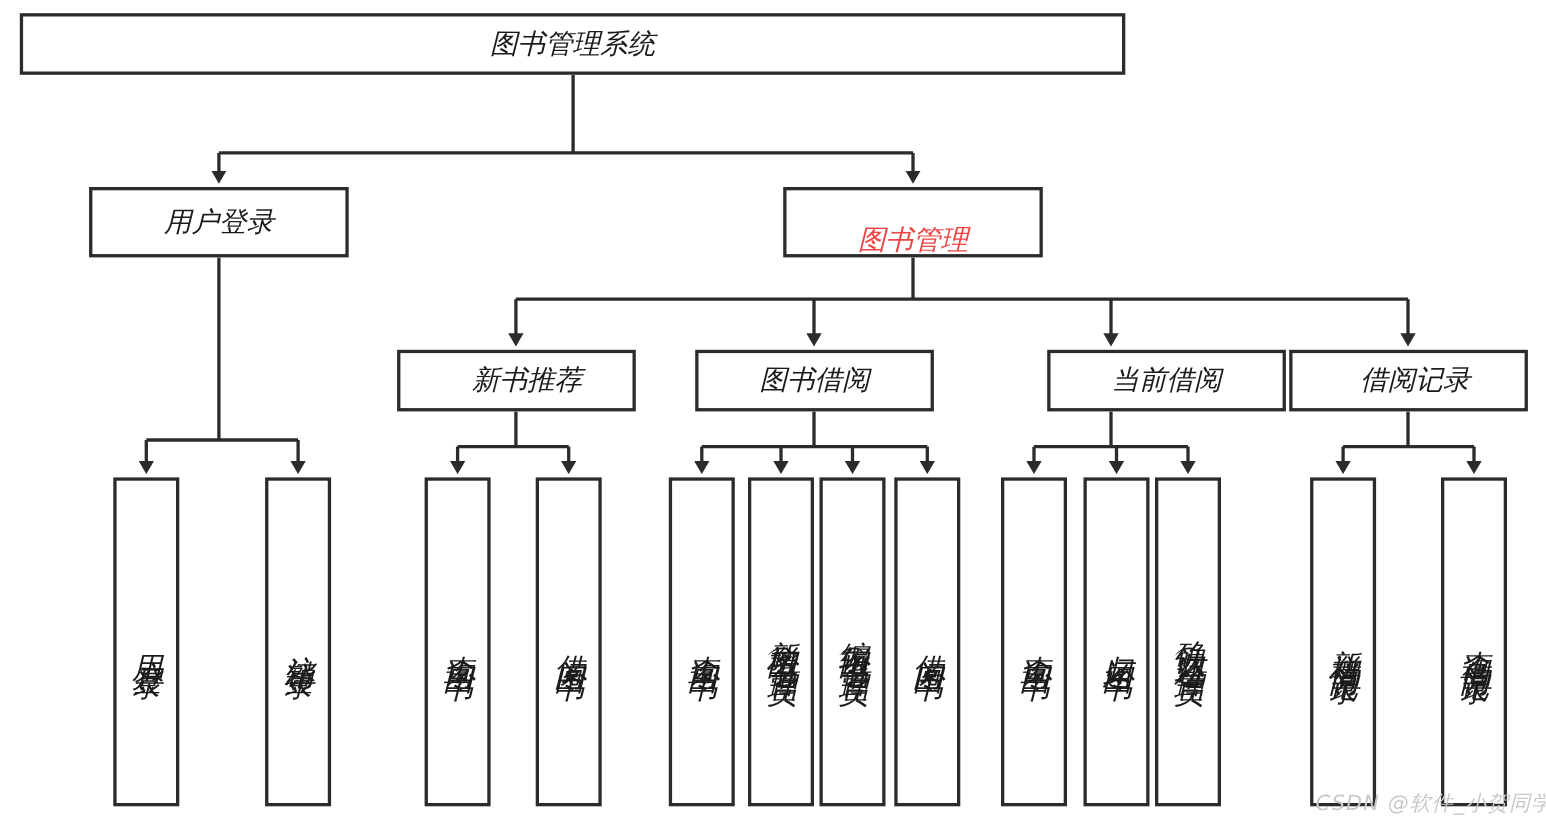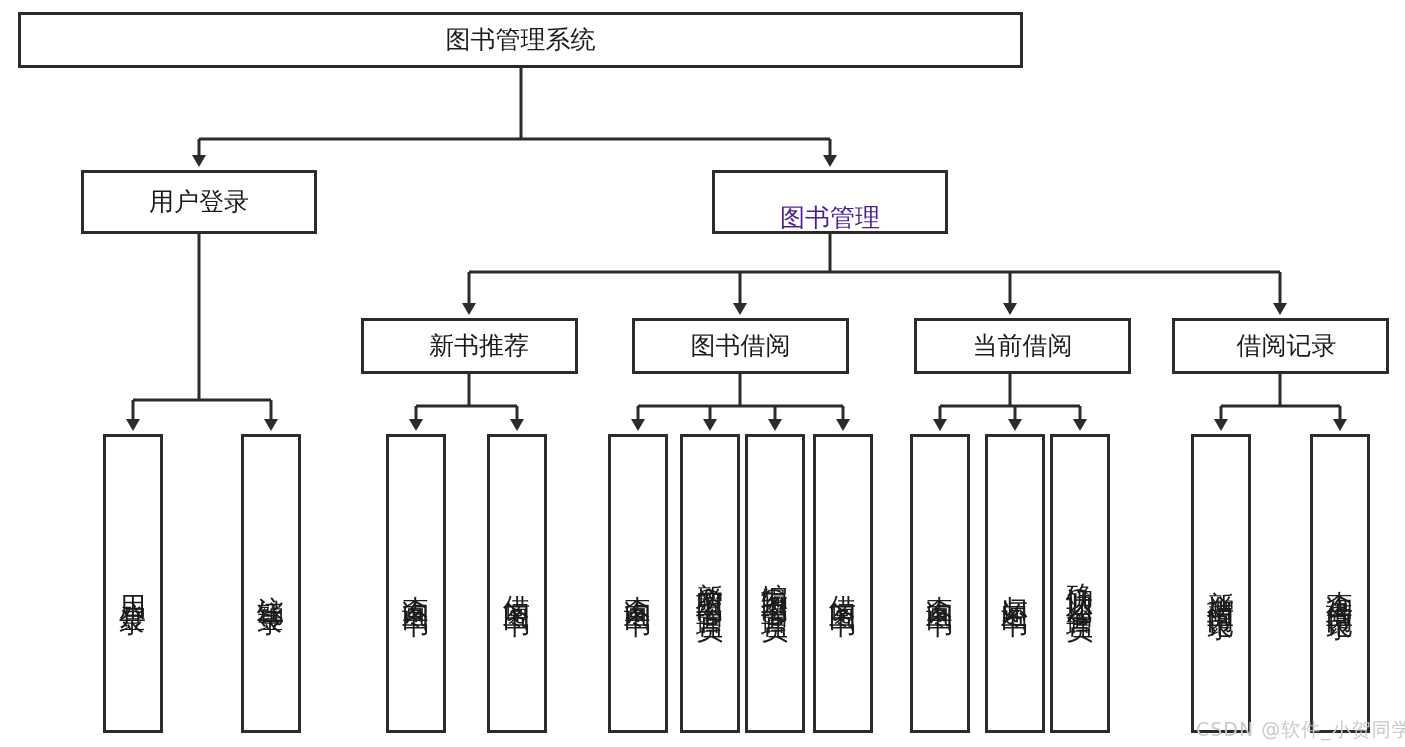--- a/index.html
+++ b/index.html
@@ -1,18 +1,18 @@
 <!DOCTYPE html>
 <html><head>
 <meta charset="utf-8">
 <style>
   html,body{margin:0;padding:0;background:#ffffff;}
   body{width:1405px;height:747px;overflow:hidden;
        font-family:"DejaVu Sans","Liberation Sans",sans-serif;}
-  #stage{position:relative;width:1405px;height:747px;background:#ffffff;}
+  #stage{position:relative;width:1405px;height:747px;background:#ffffff;font-style:italic;}
   svg.lines{position:absolute;left:0;top:0;width:1405px;height:747px;overflow:visible;}
   .node{position:absolute;box-sizing:border-box;background:#ffffff;
         border:3px solid #2b2b2b;display:flex;align-items:center;justify-content:center;}
   .node .lbl{color:#1b1b1b;line-height:1.12;white-space:pre;text-align:center;}
   .h-node .lbl{font-size:25px;}
   .root .lbl{font-size:25px;}
   .leaf{padding:6px 2px;}
   .leaf .lbl{writing-mode:vertical-rl;text-orientation:upright;
              font-size:27px;letter-spacing:5px;line-height:1;}
   .watermark{position:absolute;color:#c9c9c9;font-size:19px;letter-spacing:1px;
@@ -67,29 +67,29 @@
   </svg>
 
   <div id="nodes">
       <div class="node root" style="left: 18px; top: 12px; width: 1005px; height: 56px; border-color: rgb(43, 43, 43); background: rgb(255, 255, 255);">
         <span class="lbl" style="color: rgb(27, 27, 27);">图书管理系统</span>
       </div>
       <div class="node h-node" style="left: 81px; top: 170px; width: 236px; height: 64px; border-color: rgb(43, 43, 43); background: rgb(255, 255, 255);">
         <span class="lbl" style="color: rgb(27, 27, 27);">用户登录</span>
       </div>
       <div class="node h-node" style="left: 712px; top: 170px; width: 236px; height: 64px; border-color: rgb(43, 43, 43); background: rgb(255, 255, 255);">
-        <span class="lbl" style="color: #4c1d95; margin-top: 32px;">图书管理</span>
+        <span class="lbl" style="color: #ef4444; margin-top: 32px;">图书管理</span>
       </div>
       <div class="node h-node" style="left: 361px; top: 318px; width: 217px; height: 56px; border-color: rgb(43, 43, 43); background: rgb(255, 255, 255); padding-left: 19px;">
         <span class="lbl" style="color: rgb(27, 27, 27);">新书推荐</span>
       </div>
       <div class="node h-node" style="left: 632px; top: 318px; width: 217px; height: 56px; border-color: rgb(43, 43, 43); background: rgb(255, 255, 255);">
         <span class="lbl" style="color: rgb(27, 27, 27);">图书借阅</span>
       </div>
-      <div class="node h-node" style="left: 914px; top: 318px; width: 217px; height: 56px; border-color: rgb(43, 43, 43); background: rgb(255, 255, 255);">
+      <div class="node h-node" style="left: 952px; top: 318px; width: 217px; height: 56px; border-color: rgb(43, 43, 43); background: rgb(255, 255, 255);">
         <span class="lbl" style="color: rgb(27, 27, 27);">当前借阅</span>
       </div>
       <div class="node h-node" style="left: 1172px; top: 318px; width: 217px; height: 56px; border-color: rgb(43, 43, 43); background: rgb(255, 255, 255);">
         <span class="lbl" style="color: rgb(27, 27, 27); margin-left: 12px;">借阅记录</span>
       </div>
       <div class="node h-node leaf" style="left: 103px; top: 434px; width: 60px; height: 299px; border-color: rgb(43, 43, 43); background: rgb(255, 255, 255);">
         <span class="lbl" style="color: rgb(27, 27, 27);">用户登录</span>
       </div>
       <div class="node h-node leaf" style="left: 241px; top: 434px; width: 60px; height: 299px; border-color: rgb(43, 43, 43); background: rgb(255, 255, 255);">
         <span class="lbl" style="color: rgb(27, 27, 27);">注销登录</span>

